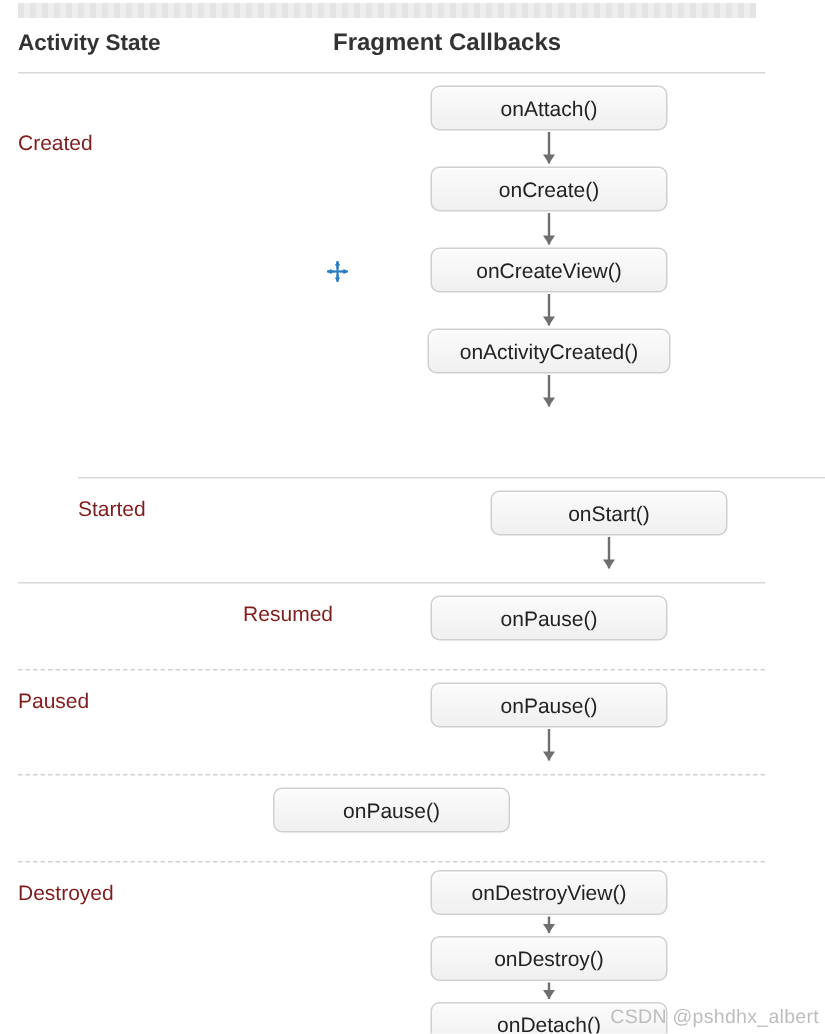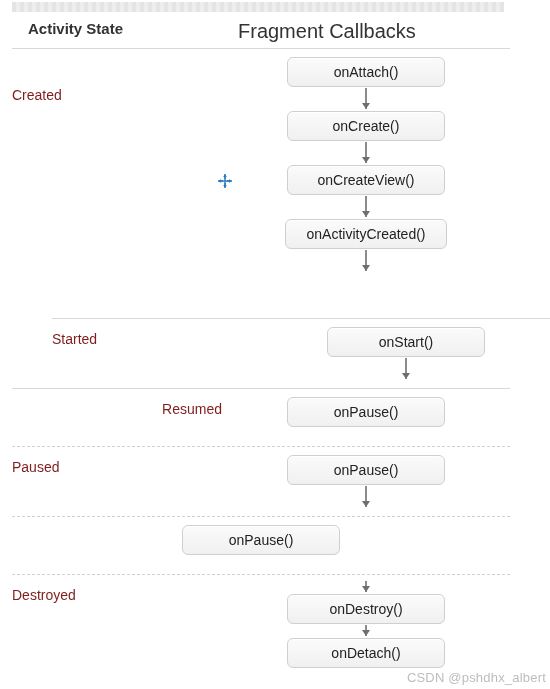--- a/index.html
+++ b/index.html
@@ -12,27 +12,27 @@
     position: relative;
     overflow: hidden;
   }
   .topbar {
     position: absolute;
     left: 12px; right: 46px; top: 2px; height: 10px;
     background: repeating-linear-gradient(90deg,#e4e4e4 0 4px,#eeeeee 4px 8px);
   }
   .header-row {
     position: absolute;
-    left: 28px; top: 20px;
+    left: 12px; top: 20px;
     width: 498px;
     display: flex;
     justify-content: center;
   }
   .header-left { width: 210px; font-weight: 700; font-size: 15px; }
-  .header-right { flex: 1; font-weight: 400; font-size: 20px; }
+  .header-right { flex: 1; font-weight: 700; font-size: 16px; }
   .section {
     position: absolute;
     left: 12px;
     width: 498px;
     border-top: 1px solid #d8d8d8;
     display: flex;
   }
   .section.dashed { border-top: 1.5px dashed #d1d1d1; }
   .state-col { width: 210px; padding-top: 0; }
   .state-label { font-size: 14px; color: #7f1d1d; }
@@ -152,20 +152,21 @@
     <div class="section dashed" style="top: 516px;">
       <div class="flow-col">
         <div class="callback-box">onPause()</div>
       </div>
     </div>
     <div class="section dashed" style="top: 574px;">
       <div class="state-col" style="padding-top: 12px;">
         <div class="state-label">Destroyed</div>
       </div>
       <div class="flow-col" style="padding-top: 5px;">
+        <div class="callback-box">onDestroyView()</div>
         <div class="arrow" style="height: 14px;">
           <svg width="14" height="14" viewBox="0 0 14 14">
             <line x1="7" y1="1" x2="7" y2="12" stroke="#6f6f6f" stroke-width="1.6"></line>
             <polygon points="7,12 3,6 11,6" fill="#6f6f6f"></polygon>
           </svg>
         </div>
         <div class="callback-box">onDestroy()</div>
         <div class="arrow" style="height: 14px;">
           <svg width="14" height="14" viewBox="0 0 14 14">
             <line x1="7" y1="1" x2="7" y2="12" stroke="#6f6f6f" stroke-width="1.6"></line>

